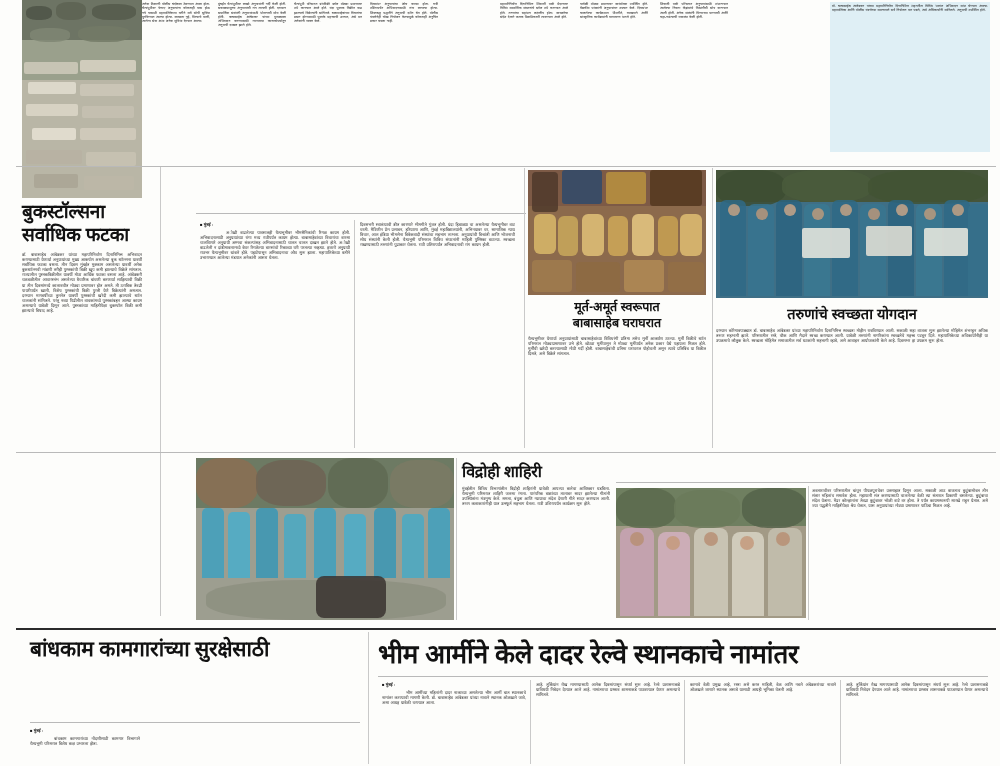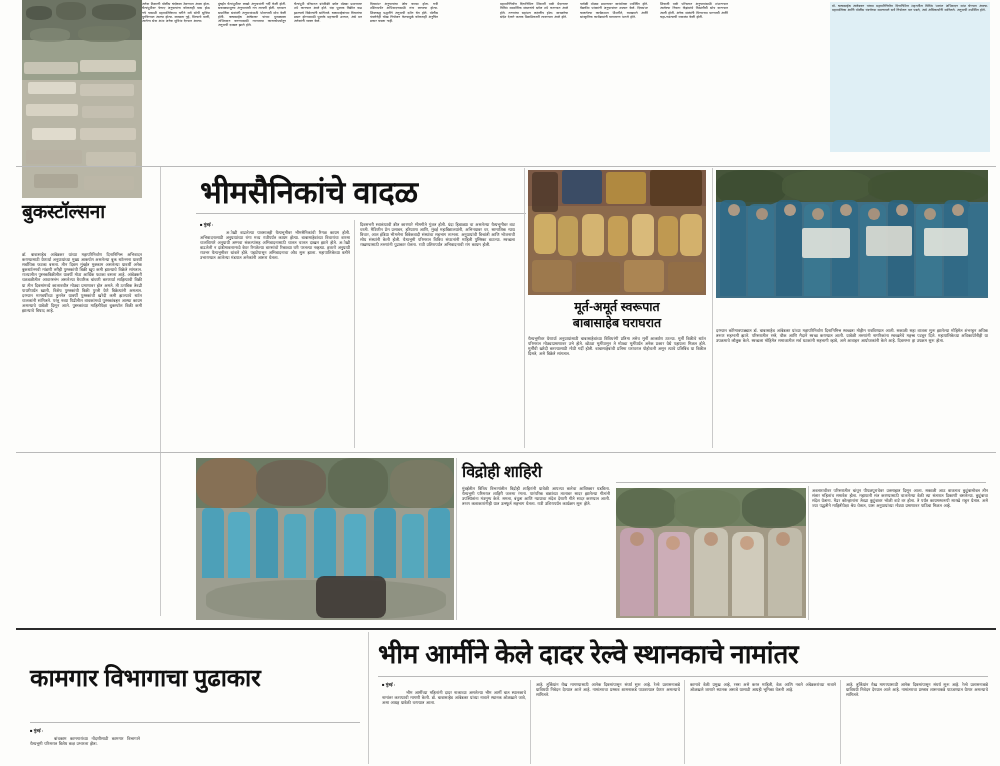--- a/index.html
+++ b/index.html
@@ -117,26 +117,26 @@
       <i style="left:10px;top:128px;width:44px;height:12px;background:#e6e2d4;border-radius:2px;"></i>
       <i style="left:58px;top:128px;width:56px;height:12px;background:#d2cdbd;border-radius:2px;"></i>
       <i style="left:4px;top:150px;width:56px;height:14px;background:#b7b2a2;border-radius:2px;"></i>
       <i style="left:64px;top:152px;width:50px;height:14px;background:#c8c3b3;border-radius:2px;"></i>
       <i style="left:12px;top:174px;width:44px;height:14px;background:#a9a494;border-radius:2px;"></i>
       <i style="left:62px;top:176px;width:50px;height:14px;background:#bcb7a7;border-radius:2px;"></i>
     </div>
   </div>
 
   <div class="headline" style="position:absolute;left:22px;top:200px;width:130px;font-size:19px;line-height:23px;">बुकस्टॉल्सना</div>
+  <div class="headline" style="position:absolute;left:22px;top:223px;width:140px;font-size:19px;line-height:23px;">सर्वाधिक फटका</div>
   <div class="bodytext" style="position:absolute;left:22px;top:252px;width:120px;height:370px;">डॉ. बाबासाहेब आंबेडकर यांच्या महापरिनिर्वाण दिनानिमित्त अभिवादन करण्यासाठी येणार्या अनुयायांच्या मुख्य आकर्षण असलेल्या बुक स्टॉल्सना यावर्षी सर्वाधिक फटका बसला. तीन दिवस मुंबईत मुक्काम असलेल्या यावर्षी अनेक बुकस्टॉल्सची मांडणी तरीही पुस्तकांची विक्री खूप कमी झाल्याचे विक्रेते सांगतात. राज्यातील पुस्तकविक्रीतील यावर्षी मोठा आर्थिक फटका बसला आहे. आंबेडकरी चळवळीतील आधारस्तंभ असलेल्या वैचारिक बांधणी करणार्या साहित्याची विक्री या तीन दिवसांमध्ये कालावधीत मोठ्या प्रमाणावर होत असते. ती ठराविक तेवढी पायरीपर्यंत खाली, विशेष पुस्तकांची विक्री पुरती येणे विक्रेत्यांनी असतात. दरम्यान मागवर्षीच्या तुलनेत यावर्षी पुस्तकांची खरेदी कमी झाल्याचे स्टॉल चालकांनी सांगितले. परंतु नव्या पिढीतील वाचकांमध्ये पुस्तकांबद्दल आस्था कायम असल्याचे यावेळी दिसून आले. पुस्तकांच्या माहितीपेक्षा बुकस्टॉल विक्री कमी झाल्याचे विषाद आहे.</div>
 
   <div class="col-rule" style="left:160px;top:166px;height:450px;"></div>
   <div class="hrule" style="left:16px;top:166px;width:980px;"></div>
 
-  <div class="headline" style="position:absolute;left:200px;top:175px;width:330px;font-size:31px;line-height:36px;">भीमसैनिकांचे वादळ</div>
   <div class="hrule" style="left:196px;top:213px;width:330px;"></div>
 
   <div class="dateline" style="position:absolute;left:200px;top:222px;">■ मुंबई :</div>
   <div class="bodytext" style="position:absolute;left:200px;top:230px;width:150px;height:215px;text-indent:26px;">अोखी वाढलेल्या पावसातही चैत्यभूमीवर भीमसैनिकांची रिगळ कायम होती. अभिवादनासाठी अनुयायांच्या रांगा मध्य रात्रीपर्यंत कायम होत्या. बाबासाहेबांच्या विचारांचा वारसा चालविणारे अनुयायी अम्मचा संकल्पांसह अभिवादनासाठी चालत चालत दाखल झाले होते. अोखी वाढलेली न दांडीमावलामध्ये बेघर रिगळेल्या वारसांचो रिकाव्या घरी परतल्या नव्हत्या. हजारो अनुयायी रात्रभर चैत्यभूमीवर थांबले होते. पहाटेपासून अभिवादनाचा ओघ सुरू झाला. महापालिकेच्या वतीने उभारण्यात आलेल्या मंडपात अनेकांनी आसरा घेतला.</div>
   <div class="bodytext" style="position:absolute;left:360px;top:222px;width:155px;height:225px;">दिवसभरी स्वातंत्र्याची ङीत कारणारे भीमगीते गूंजत होती. यंदा हिवाळ्या चा असलेल्या चैत्यभूमीवर वाट धरती. मैत्रिणीन प्रेम प्रसावन, हरियाणा आणि, मुंबई महाविद्यालयांनी, अभिनयावर धर, सामाजिक न्याय विचार, आल इंडिया भीमसेना विवेकवादी संस्थांचा सहभाग लाभला. अनुयायांची विश्रांती आणि भोजनाची सोय संस्थांनी केली होती. चैत्यभूमी परिसरात विविध संघटनांनी माहिती पुस्तिका वाटल्या. स्वच्छता राखण्यासाठी तरुणांनी पुढाकार घेतला. रात्री उशिरापर्यंत अभिवादनाची रांग कायम होती.</div>
 
   <div class="col-rule" style="left:354px;top:220px;height:228px;"></div>
   <div class="col-rule" style="left:524px;top:168px;height:280px;"></div>
 
   <div class="photo" style="left:528px;top:170px;width:178px;height:125px;background:#6b4b3a;">
@@ -190,20 +190,21 @@
       <i style="left:40px;top:38px;width:12px;height:12px;background:#b8977a;border-radius:50%;"></i>
       <i style="left:68px;top:34px;width:12px;height:12px;background:#c7a488;border-radius:50%;"></i>
       <i style="left:96px;top:38px;width:12px;height:12px;background:#bb9a7d;border-radius:50%;"></i>
       <i style="left:124px;top:34px;width:12px;height:12px;background:#c2a184;border-radius:50%;"></i>
       <i style="left:152px;top:38px;width:12px;height:12px;background:#b8977a;border-radius:50%;"></i>
       <i style="left:180px;top:34px;width:12px;height:12px;background:#c7a488;border-radius:50%;"></i>
       <i style="left:208px;top:38px;width:12px;height:12px;background:#bb9a7d;border-radius:50%;"></i>
       <i style="left:236px;top:34px;width:12px;height:12px;background:#c2a184;border-radius:50%;"></i>
     </div>
   </div>
+  <div class="caption-strip" style="left:716px;top:305px;width:272px;font-size:14.5px;line-height:18px;">तरुणांचे स्वच्छता योगदान</div>
   <div class="bodytext" style="position:absolute;left:716px;top:328px;width:272px;height:118px;column-count:1;">दरम्यान कोरेगावपाड्यात डॉ. बाबासाहेब आंबेडकर यांच्या महापरिनिर्वाण दिनानिमित्त स्वच्छता मोहीम राबविण्यात आली. सकाळी सहा वाजता सुरू झालेल्या मोहिमेत शंभरहून अधिक तरूण सहभागी झाले. परिसरातील रस्ते, चौक आणि मैदाने स्वच्छ करण्यात आली. यावेळी तरुणांनी नागरिकांना स्वच्छतेचे महत्त्व पटवून दिले. महापालिकेच्या अधिकार्यांनीही या उपक्रमाचे कौतुक केले. स्वच्छता मोहिमेत समाजातील सर्व घटकांनी सहभागी व्हावे, असे आवाहन आयोजकांनी केले आहे. दिवसभर हा उपक्रम सुरू होता.</div>
 
   <div class="hrule" style="left:16px;top:452px;width:980px;"></div>
 
   <div class="photo" style="left:196px;top:458px;width:258px;height:162px;background:#7e8a73;">
     <div style="position:absolute;left:0;top:0;right:0;height:52px;background:#6d7a63;"></div>
     <div style="position:absolute;left:0;top:50px;right:0;bottom:0;background:#9d9e90;"></div>
     <div class="blobs">
       <i style="left:0px;top:0px;width:62px;height:50px;background:#8b6f52;"></i>
       <i style="left:60px;top:2px;width:70px;height:46px;background:#6f6354;"></i>
@@ -246,21 +247,21 @@
       <i style="left:88px;top:44px;width:14px;height:14px;background:#b78f74;border-radius:50%;"></i>
       <i style="left:124px;top:48px;width:14px;height:14px;background:#c49a7c;border-radius:50%;"></i>
       <i style="left:160px;top:44px;width:14px;height:14px;background:#b78f74;border-radius:50%;"></i>
     </div>
   </div>
   <div class="bodytext" style="position:absolute;left:812px;top:488px;width:176px;height:130px;">अवताराचीवर परिसरातील बांधून पीपळपुराचेवर उतसाहात दिसून आला. सकाळी आठ वाजताच कुटुंबासोबत तीन संतार महिलांच समावेश होता. महापाली संत करण्यासाठी चाललेल्या वेळी त्या संतारात ठिकाणी बसलेल्या. कुटुंबाचा संदेश येताना. मेंढर कोल्हालांना तेवढा कुटुंबावर भोळी वाटे वर होता. ते पर्यंत कायमस्वरूपी सारखे राहून येतात. असे ज्या पद्धतीने माहितीपेक्षा श्रेय धेतात, यास अनुयायांच्या मोट्या प्रमाणावर पाठिंबा मिळत आहे.</div>
   <div class="col-rule" style="left:808px;top:486px;height:134px;"></div>
 
   <div class="hrule thick" style="left:16px;top:628px;width:980px;"></div>
 
-  <div class="headline" style="position:absolute;left:30px;top:664px;width:330px;font-size:24px;line-height:28px;">कामगार विभागाचा पुढाकार</div>
+  <div class="headline" style="position:absolute;left:30px;top:636px;width:330px;font-size:21px;line-height:25px;">बांधकाम कामगारांच्या सुरक्षेसाठी</div>
   <div class="hrule" style="left:30px;top:722px;width:330px;"></div>
   <div class="dateline" style="position:absolute;left:30px;top:728px;">■ मुंबई :</div>
   <div class="bodytext" style="position:absolute;left:30px;top:736px;width:110px;height:28px;text-indent:24px;">बांधकाम कामगारांच्या नोंदणीसाठी कामगार विभागाने चैत्यभूमी परिसरात विशेष कक्ष उभारला होता.</div>
 
   <div class="col-rule" style="left:368px;top:632px;height:132px;"></div>
 
   <div class="headline" style="position:absolute;left:378px;top:638px;width:610px;font-size:26px;line-height:32px;">भीम आर्मीने केले  दादर रेल्वे स्थानकाचे नामांतर</div>
   <div class="hrule" style="left:378px;top:676px;width:610px;"></div>
 
   <div class="dateline" style="position:absolute;left:382px;top:682px;">■ मुंबई :</div>

